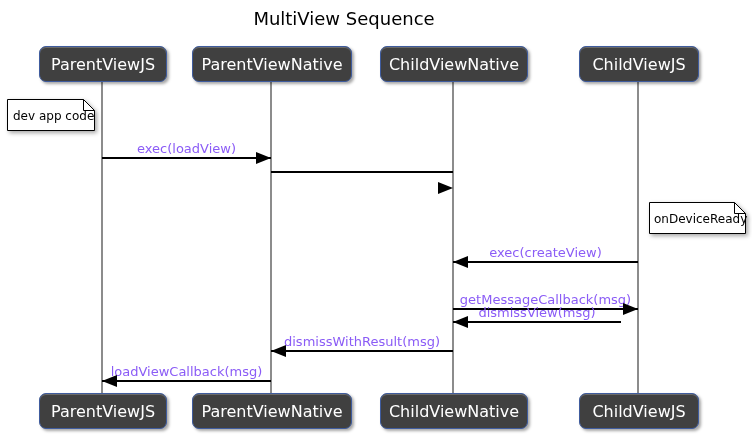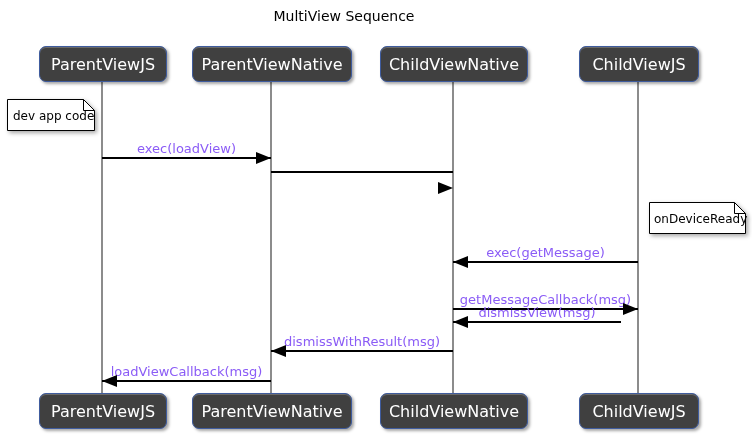--- a/index.html
+++ b/index.html
@@ -2,21 +2,21 @@
 <html><head>
 <meta charset="utf-8">
 <style>
   html,body{margin:0;padding:0;background:#fff;}
   .stage{
     position:relative;width:752px;height:438px;overflow:hidden;background:#fff;
     font-family:"DejaVu Sans","Liberation Sans",sans-serif;
   }
   .title{
     position:absolute;top:8px;left:0;width:688px;height:20px;
-    text-align:center;font-size:14px;color:#000;white-space:nowrap;
+    text-align:center;font-size:18px;color:#000;white-space:nowrap;
   }
   .lifeline{
     position:absolute;top:82px;height:311px;width:2px;background:#8c8c8c;
   }
   .actor{
     position:absolute;height:34px;
     background:#404040;border:1px solid #3f5c9e;border-radius:7px;
     color:#fff;font-size:16px;white-space:nowrap;
     display:flex;align-items:center;justify-content:center;
     box-shadow:2px 2px 3px rgba(0,0,0,0.35), inset 0 1px 0 rgba(255,255,255,0.22);
@@ -69,21 +69,21 @@
     <div class="msg-line"></div>
     <div class="head right"></div>
   </div>
 
   <div class="msg" style="left:271px;top:171px;width:182px;">
     <div class="msg-line"></div>
     <div class="head right"></div>
   </div>
 
   <div class="msg" style="left:453px;top:245px;width:185px;">
-    <div class="msg-label">exec(getMessage)</div>
+    <div class="msg-label">exec(createView)</div>
     <div class="msg-line"></div>
     <div class="head left"></div>
   </div>
 
   <div class="msg" style="left:453px;top:292px;width:185px;">
     <div class="msg-label">getMessageCallback(msg)</div>
     <div class="msg-line"></div>
     <div class="head right"></div>
   </div>
 

